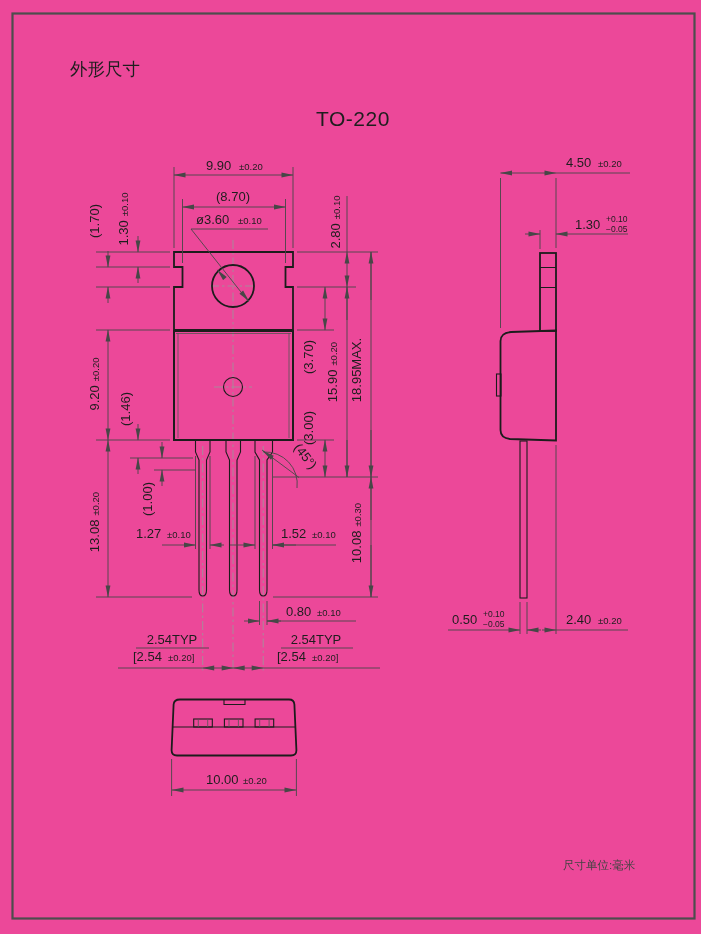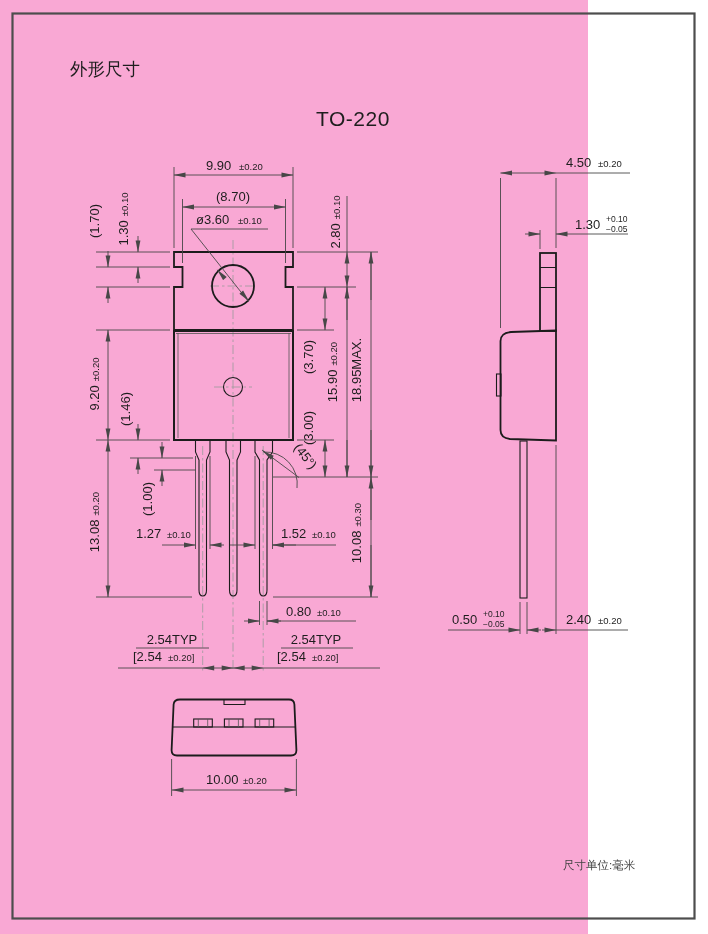--- a/index.html
+++ b/index.html
@@ -1,16 +1,16 @@
 <!DOCTYPE html>
 <html><head>
 <meta charset="utf-8">
 <style>
   html,body{margin:0;padding:0;background:#fff;}
-  .page{width:588px;height:934px;position:relative;background:#f9a8d4;}
+  .page{width:701px;height:934px;position:relative;background:#ec4899;}
   svg{display:block;}
   text{fill:#1e1e1e;font-family:"Liberation Sans","DejaVu Sans",sans-serif;}
   .dv{font-size:13px;}
   .tol{font-size:9.5px;}
   .tolS{font-size:8.5px;}
   .title{font-size:17.5px;}
   .pkg{font-size:21px;letter-spacing:0.5px;}
   .foot{font-size:11.5px;fill:#444;}
   .part{fill:none;stroke:#1c1c1c;stroke-width:1.8;stroke-linejoin:miter;}
   .part2{fill:none;stroke:#1c1c1c;stroke-width:2;}

